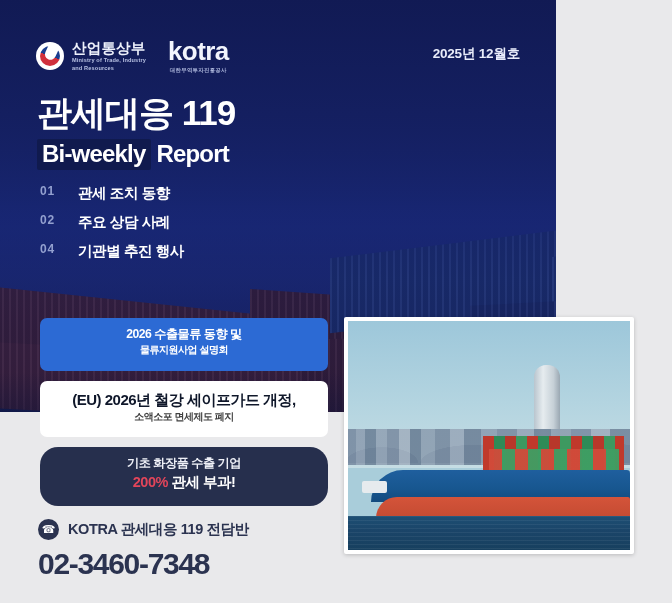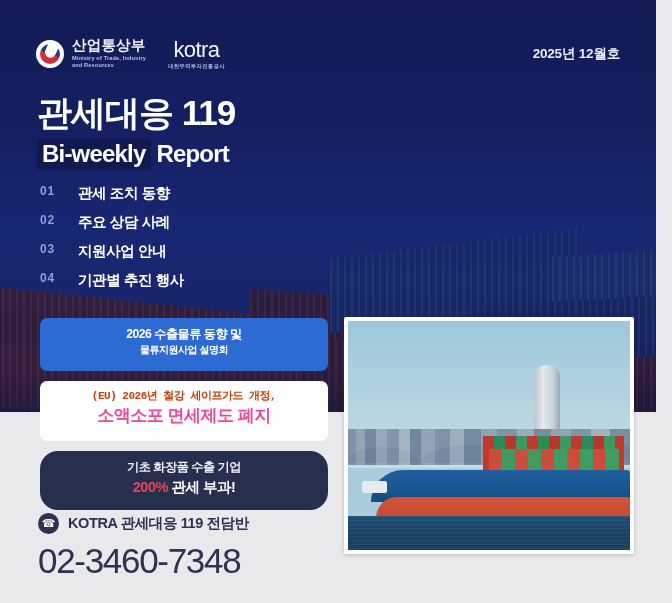--- a/index.html
+++ b/index.html
@@ -7,21 +7,21 @@
   body {
     font-family:"Liberation Sans","DejaVu Sans",sans-serif;
     background:#e8e8ea;
     position:relative;
   }
 
   
   .poster { position:absolute; inset:0; overflow:hidden; background:#e9e9eb; }
 
   
-  .hero { position:absolute; left:0; top:0; width:656px; height:412px; overflow:hidden; }
+  .hero { position:absolute; left:0; top:0; width:556px; height:412px; overflow:hidden; }
 
   
   .containers { position:absolute; inset:0; }
   .sky {
     position:absolute; left:0; top:0; width:672px; height:412px;
     background:linear-gradient(180deg,#16205e 0%,#1a2a78 32%,#1b2f8c 55%,#18277a 75%,#141d55 100%);
   }
   
   .cbox {
     position:absolute;
@@ -85,21 +85,21 @@
     background:conic-gradient(from 140deg,#d0303c 0deg,#d0303c 150deg,#1b3e8f 150deg,#1b3e8f 330deg,#d0303c 330deg);
   }
   .taegeuk .swirl-w {
     position:absolute; left:10px; top:2px; width:11px; height:16px;
     background:#fff; border-radius:0 0 11px 11px; transform:rotate(25deg);
   }
   .gov-text { line-height:1.05; }
   .gov-ko { font-size:14.5px; font-weight:700; color:#eef1fb; letter-spacing:.2px; }
   .gov-en { font-size:5.6px; font-weight:700; color:#b7c0e2; letter-spacing:.15px; margin-top:2px; }
   .kotra-logo { text-align:center; line-height:1.05; }
-  .kotra-ko { font-size:22px; font-weight:400; color:#f2f4fd; letter-spacing:-.6px; }
+  .kotra-ko { font-size:26px; font-weight:700; color:#f2f4fd; letter-spacing:-.6px; }
   .kotra-sub { font-size:5.4px; font-weight:700; color:#b0bade; letter-spacing:.3px; margin-top:3px; }
 
   .issue-date {
     position:absolute; right:36px; top:45px;
     font-size:13.5px; font-weight:700; color:#e9ecfa; letter-spacing:-.2px;
   }
 
   
   .title-block { position:absolute; left:37px; top:92px; }
   .title-ko {
@@ -125,22 +125,22 @@
   .cards { position:absolute; left:40px; top:318px; width:288px; }
   .card {
     border-radius:7px; padding:8px 10px 13px; text-align:center;
     margin-bottom:10px;
   }
   .card-line { line-height:1.42; letter-spacing:-.5px; }
   .card-blue { background:#2c6ad4; }
   .card-blue .l1 { font-size:12.2px; font-weight:700; color:#ffffff; }
   .card-blue .l2 { font-size:10px; font-weight:800; color:#ffffff; }
   .card-white { background:#ffffff; }
-  .card-white .l1 { font-size:11px; font-weight:700; color:#c2410c;font-family:Liberation Mono, monospace; }
-  .card-white .l2 { font-size:17px; font-weight:800; color:#ec4899; }
+  .card-white .l1 { font-size:15px; font-weight:700; color:#0f172a; }
+  .card-white .l2 { font-size:10px; font-weight:800; color:#404040; }
   .card-navy { background:#262f4d;border-radius:18px; }
   .card-navy .l1 { font-size:12.2px; font-weight:700; color:#eef0f7; }
   .card-navy .l2 { font-size:14.5px; font-weight:800; color:#ffffff; }
   .hl-red { color:#e2455a; font-weight:800; }
 
   
   .photo-frame {
     position:absolute; left:344px; top:317px; width:290px; height:237px;
     background:#ffffff; padding:4px; border-radius:2px;
     box-shadow:0 1px 4px rgba(0,0,0,.20);
@@ -210,21 +210,21 @@
 
   
   .footer { position:absolute; left:38px; bottom:22px; }
   .footer-line { display:flex; align-items:center; gap:9px; margin-bottom:7px; }
   .phone-icon {
     width:21px; height:21px; border-radius:50%; background:#2b3350;
     display:flex; align-items:center; justify-content:center;
     color:#ffffff; font-size:11px; line-height:1;
   }
   .footer-label { font-size:14.5px; font-weight:700; color:#2b3350; letter-spacing:-.4px; }
-  .footer-tel { font-size:35px; font-weight:400; color:#2b3350; letter-spacing:-1.3px; }
+  .footer-tel { font-size:30px; font-weight:700; color:#2b3350; letter-spacing:-1.3px; }
 </style>
 </head>
 <body>
 
 <div class="poster">
 
   <div class="hero">
     <div class="containers">
       <div class="sky"></div>
       <div class="cbox cred-1"></div>
@@ -269,24 +269,20 @@
     <div class="toc">
       <div class="toc-item">
         <span class="toc-num">01</span>
         <span class="toc-label">관세 조치 동향</span>
       </div>
       <div class="toc-item">
         <span class="toc-num">02</span>
         <span class="toc-label">주요 상담 사례</span>
       </div>
       <div class="toc-item">
-        <span class="toc-num">03</span>
-        <span class="toc-label">지원사업 안내</span>
-      </div>
-      <div class="toc-item">
         <span class="toc-num">04</span>
         <span class="toc-label">기관별 추진 행사</span>
       </div>
     </div>
   </div>
 
   <div class="cards">
     <div class="card card-blue">
       <div class="card-line l1">2026 수출물류 동향 및</div>
       <div class="card-line l2">물류지원사업 설명회</div>

